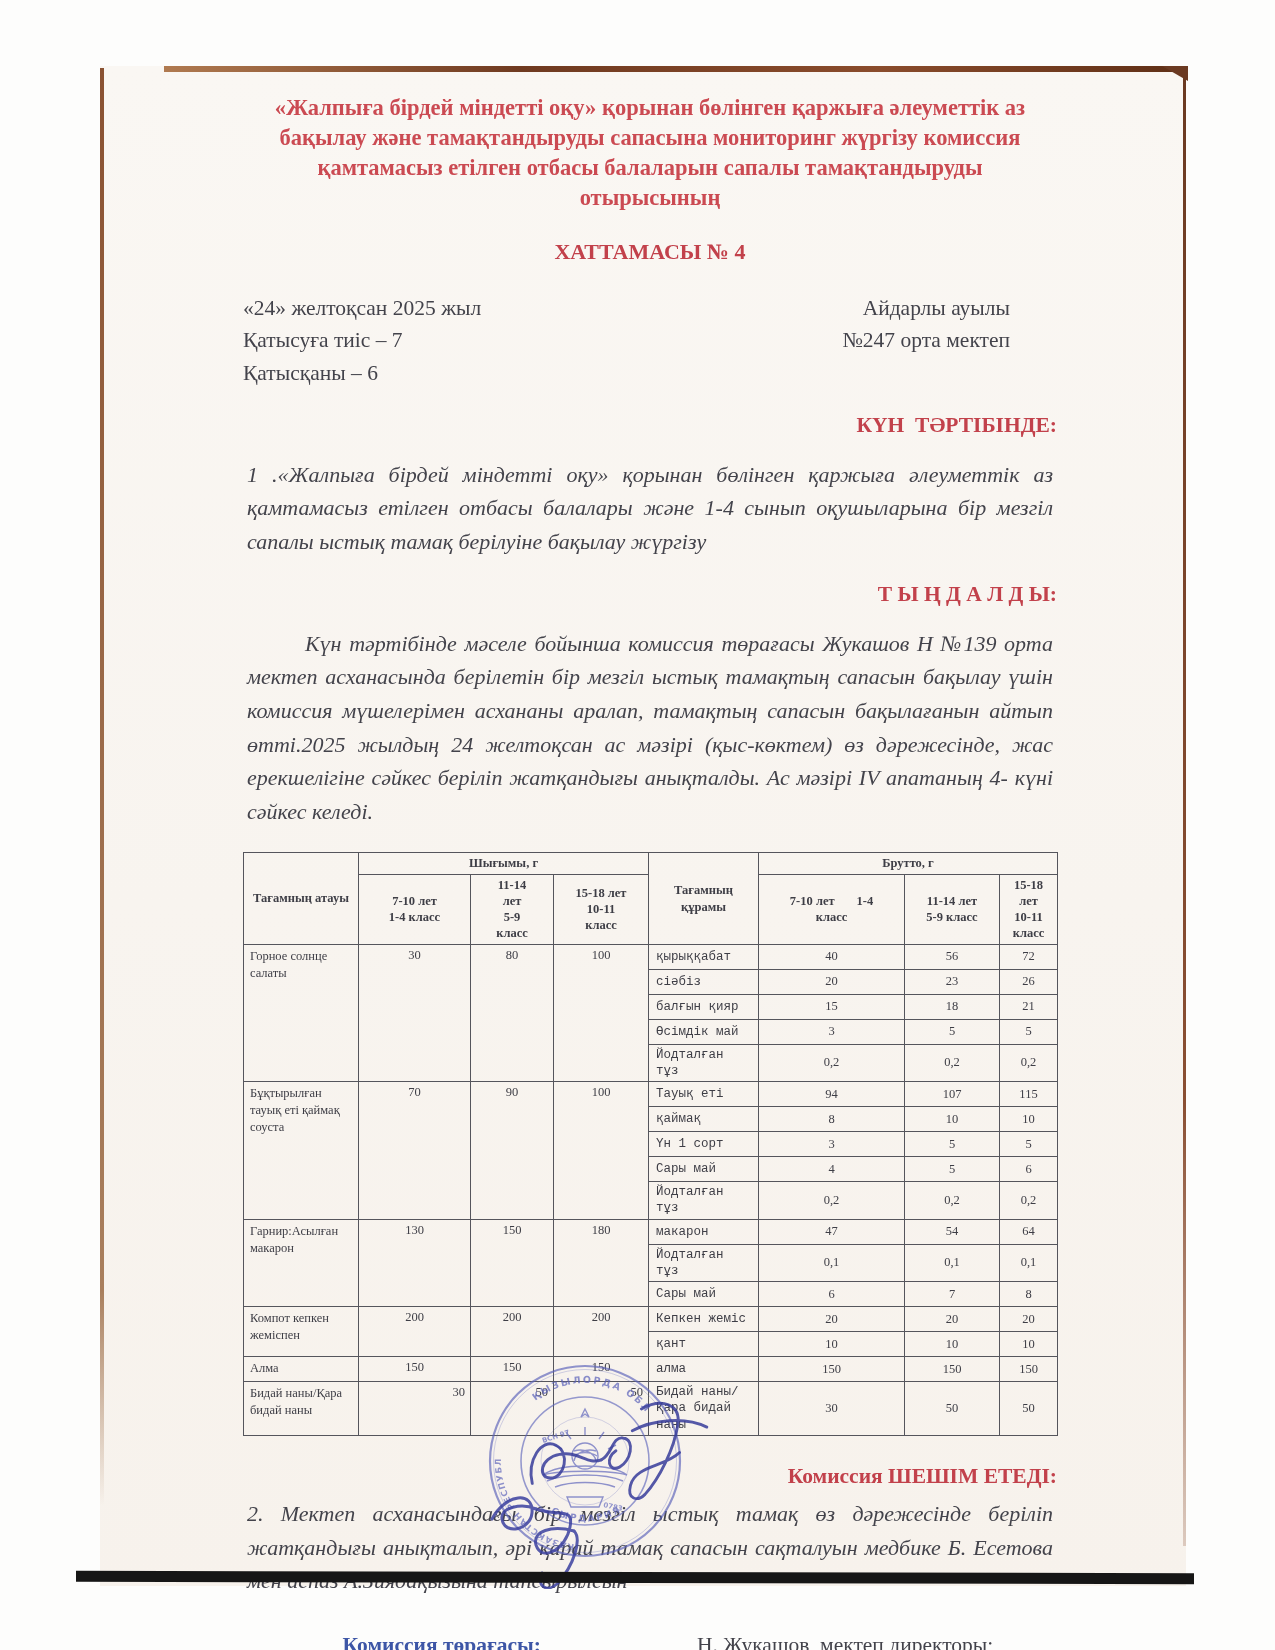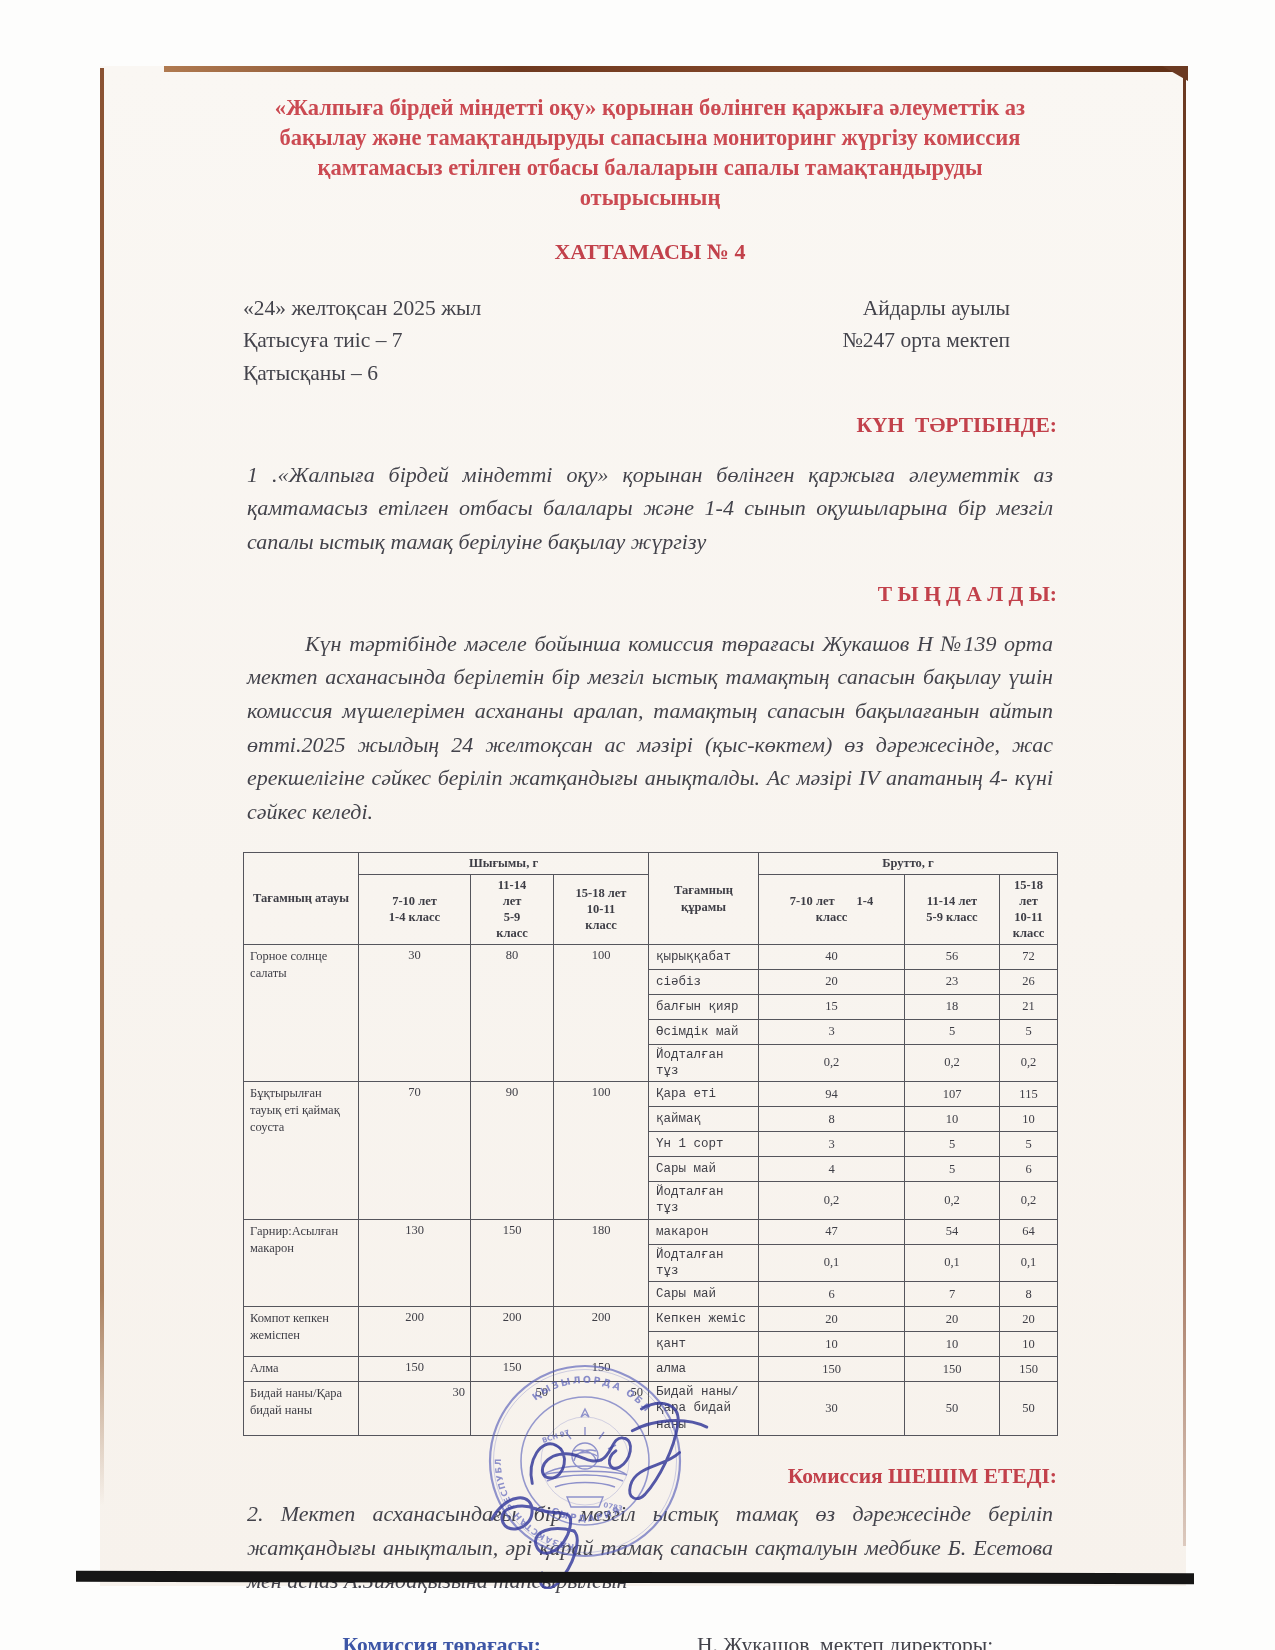--- a/index.html
+++ b/index.html
@@ -167,21 +167,21 @@
               <td class="comp">Йодталған тұз</td>
               <td class="num">0,2</td>
               <td class="num">0,2</td>
               <td class="num">0,2</td>
             </tr>
             <tr>
               <td class="dish" rowspan="5">Бұқтырылған тауық еті қаймақ соуста</td>
               <td class="out" rowspan="5">70</td>
               <td class="out" rowspan="5">90</td>
               <td class="out" rowspan="5">100</td>
-              <td class="comp">Қара еті</td>
+              <td class="comp">Тауық еті</td>
               <td class="num">94</td>
               <td class="num">107</td>
               <td class="num">115</td>
             </tr>
             <tr>
               <td class="comp">қаймақ</td>
               <td class="num">8</td>
               <td class="num">10</td>
               <td class="num">10</td>
             </tr>

